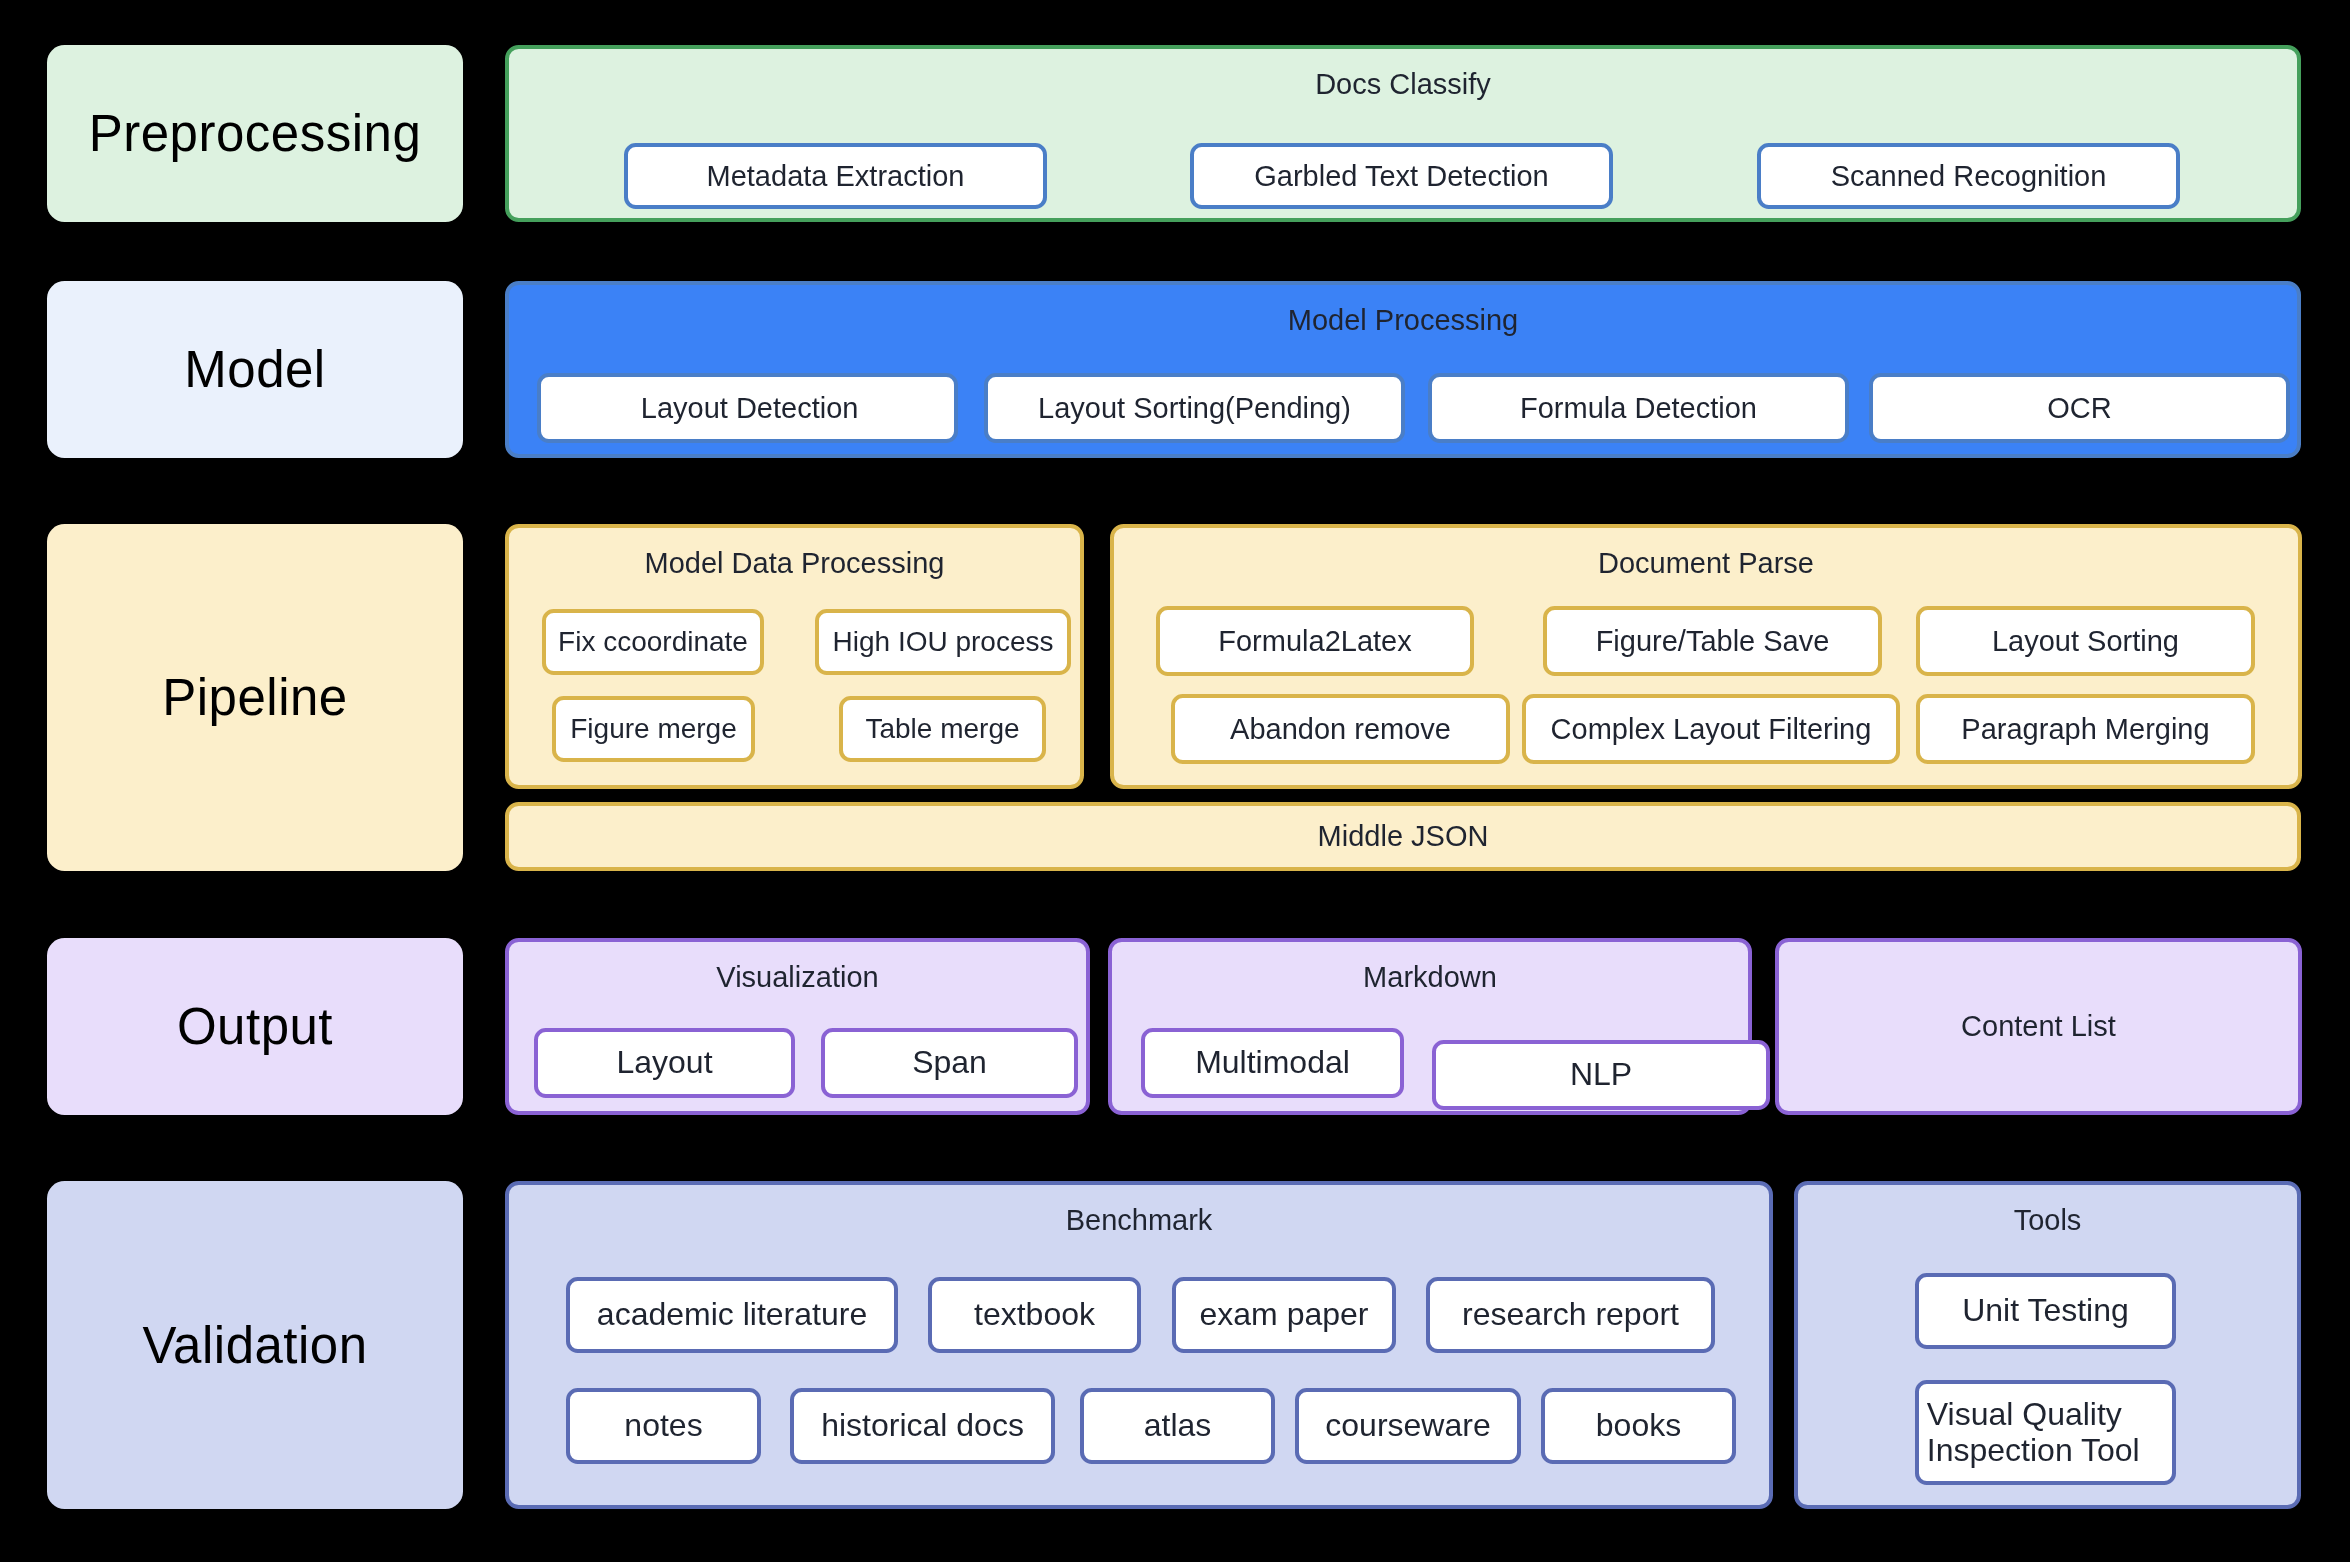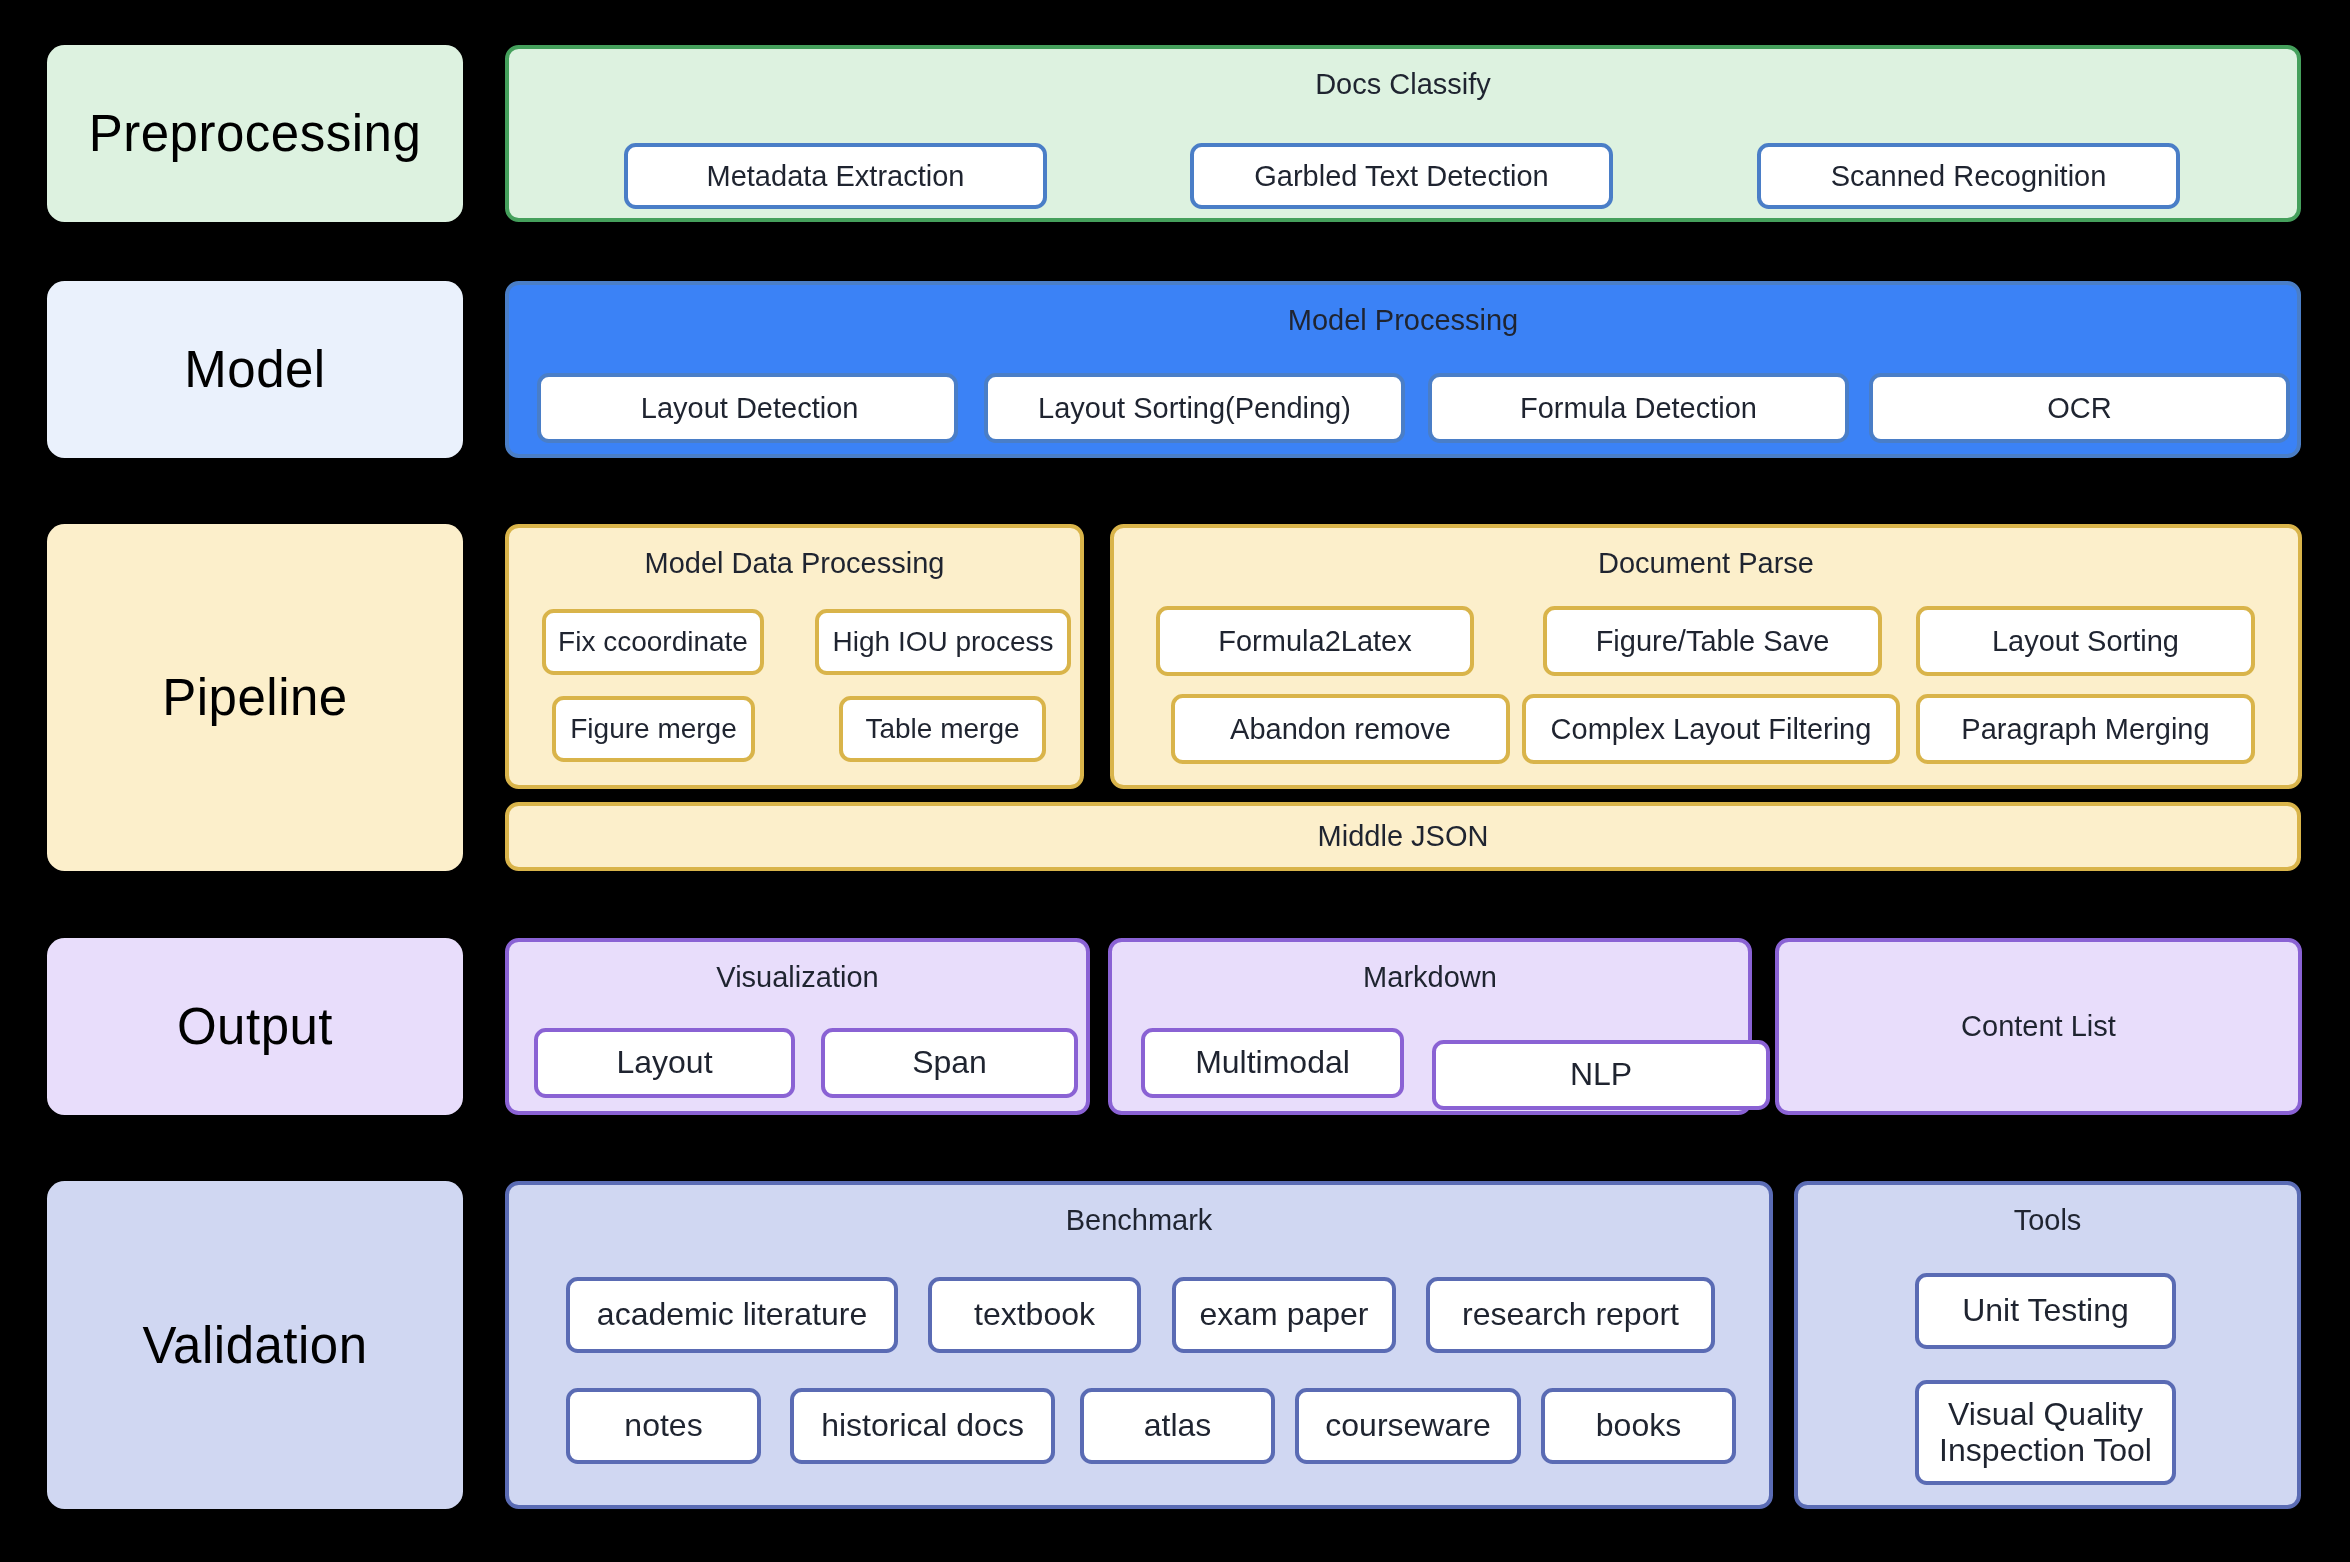--- a/index.html
+++ b/index.html
@@ -52,21 +52,21 @@
   
   .chip {
     position: absolute;
     background: #ffffff;
     border-radius: 11.7px;
     border-style: solid;
     border-width: 4.9px;
     display: flex;
     align-items: center;
     justify-content: center;
-    text-align: center;
+    text-align: left;
     color: #1f2430;
     font-size: 29px;
     line-height: 1.12;
     padding: 2px 7.8px;
   }
   .chip.small { font-size: 28px; }
   .chip.big  { font-size: 32px; }
 
   
   .center-label {

